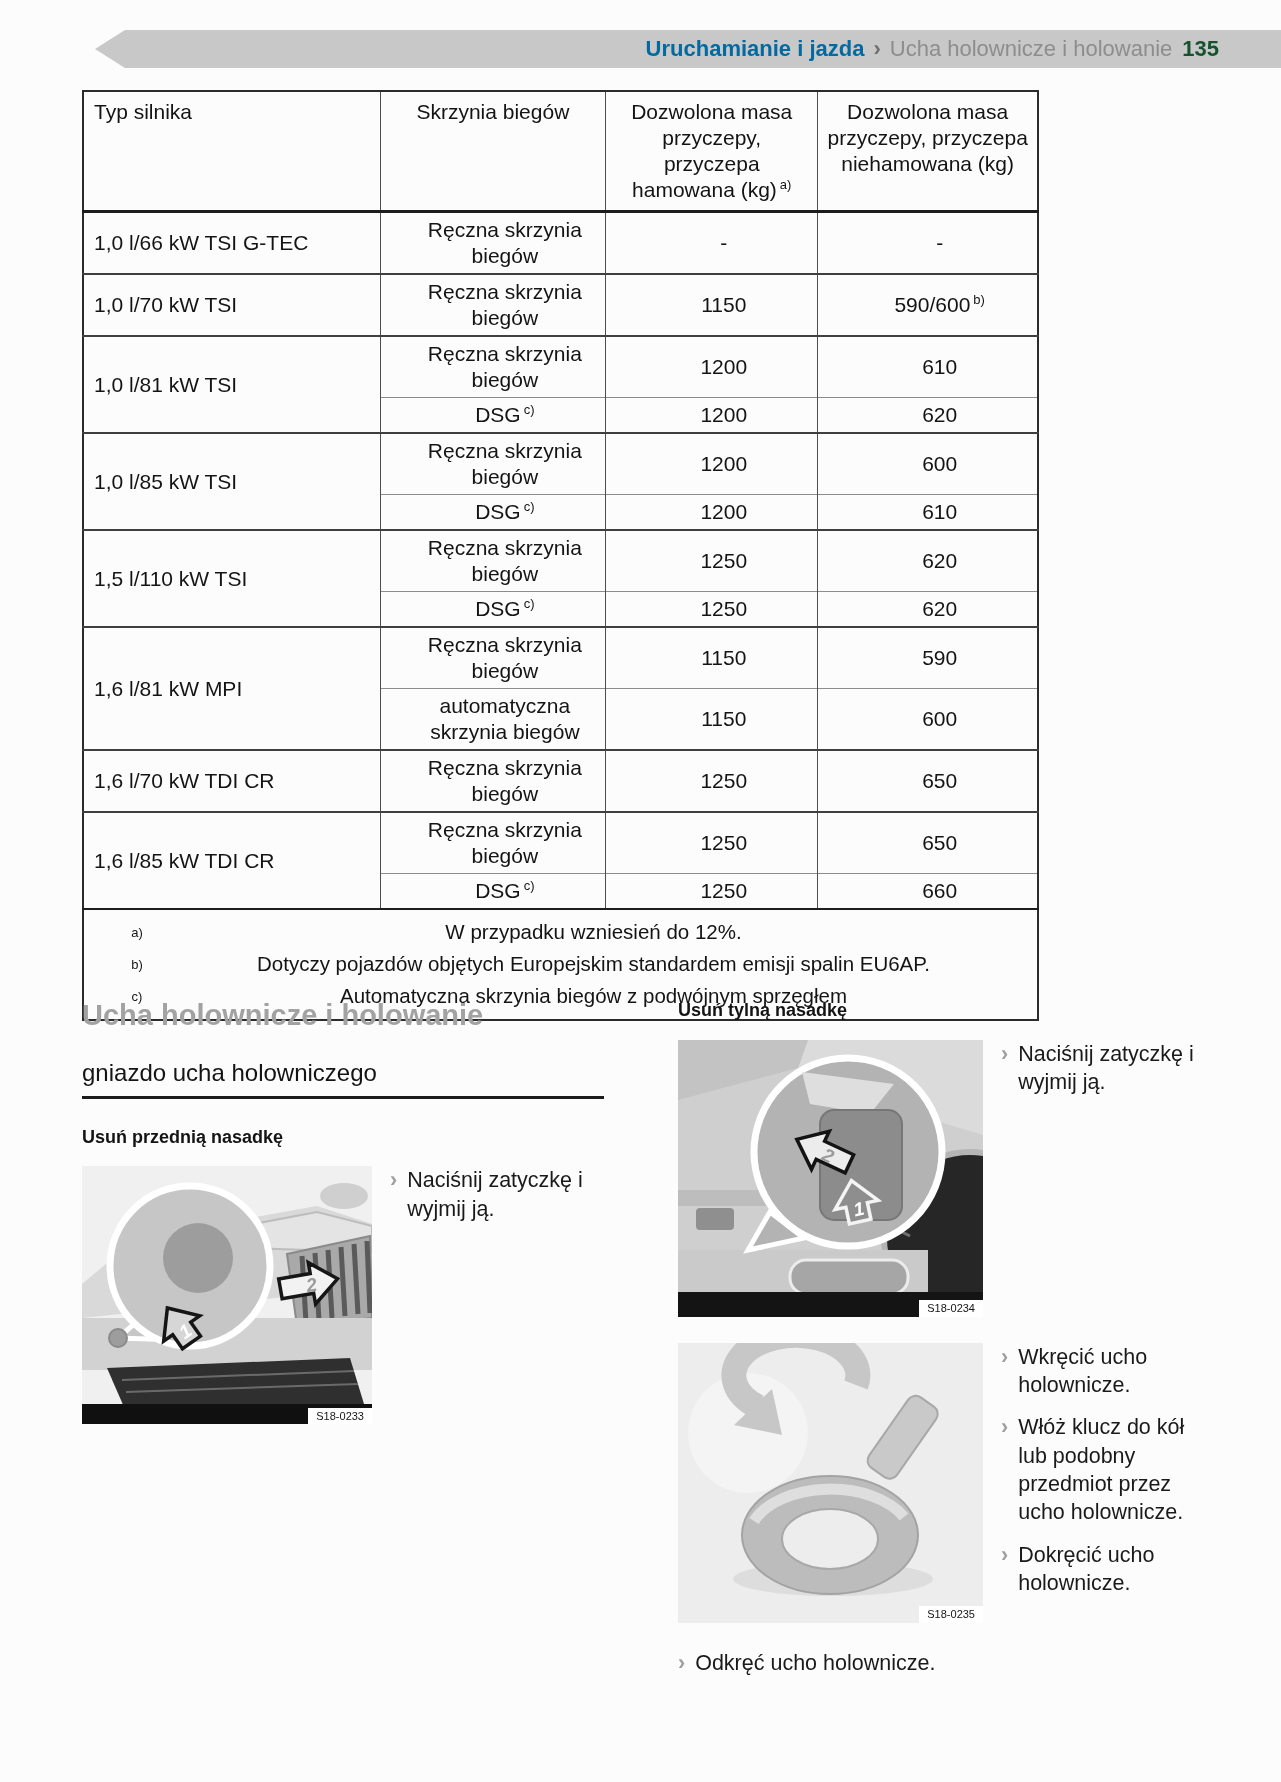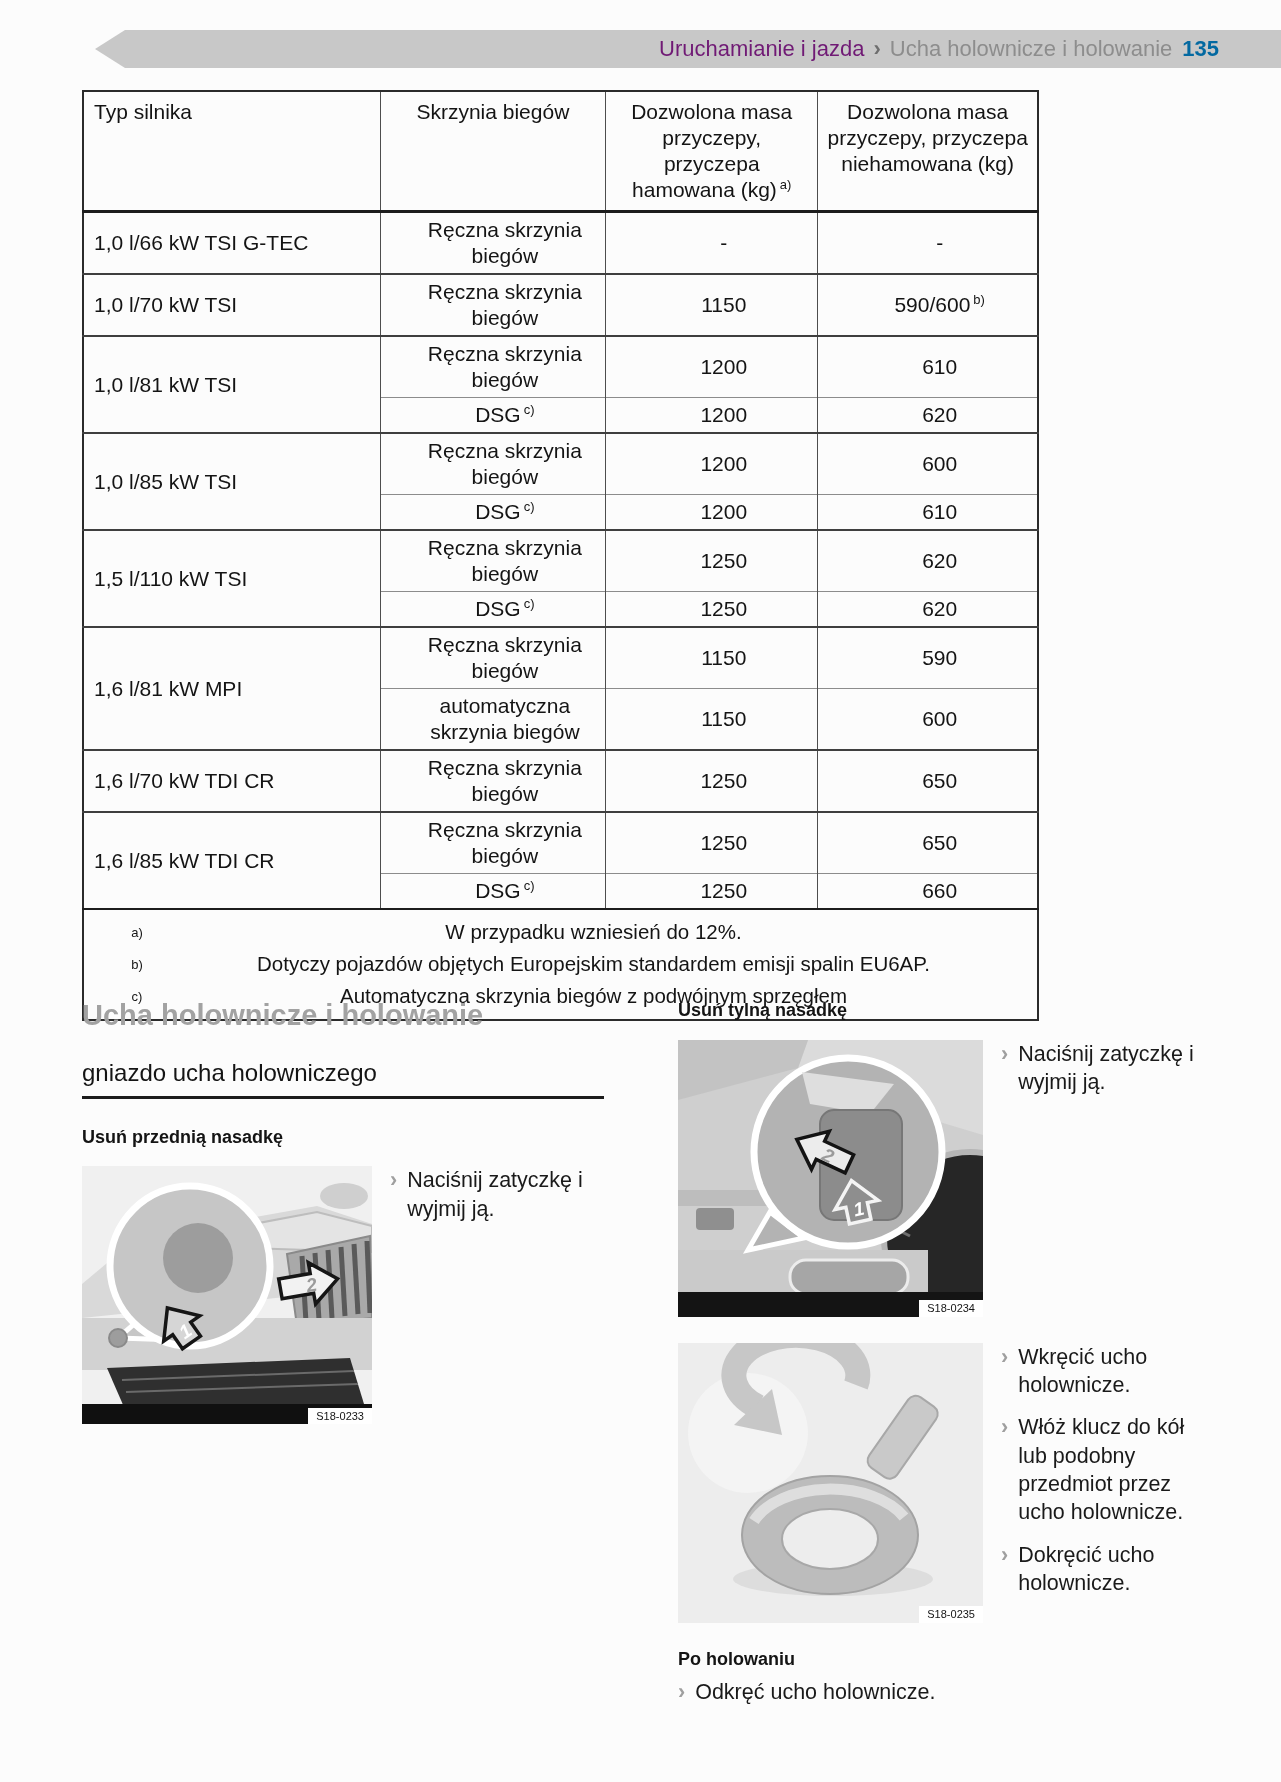--- a/index.html
+++ b/index.html
@@ -8,24 +8,24 @@
 
   
   .header-band{
     position:absolute;top:30px;left:95px;width:1186px;height:38px;
     background:#c8c8c8;
     -webkit-clip-path:polygon(30px 0,100% 0,100% 100%,30px 100%,0 50%);
     clip-path:polygon(30px 0,100% 0,100% 100%,30px 100%,0 50%);
     display:flex;align-items:center;justify-content:flex-end;
     box-sizing:border-box;padding-right:62px;font-size:22px;white-space:nowrap;
   }
-  .hdr-strong{font-weight:normal;color:#701a75;}
+  .hdr-strong{font-weight:bold;color:#0369a1;}
   .hdr-sep{color:#6e6e6e;font-weight:bold;margin:0 9px;}
   .hdr-gray{color:#8d8d8d;}
-  .hdr-page{font-weight:bold;color:#0369a1;margin-left:10px;}
+  .hdr-page{font-weight:bold;color:#14532d;margin-left:10px;}
 
   
   table.spec{
     position:absolute;top:90px;left:82px;width:957px;
     border-collapse:collapse;font-size:21px;color:#141414;
     border:2px solid #2b2b2b;background:#fcfcfc;
   }
   table.spec th, table.spec td{
     border-left:1px solid #4d4d4d;border-right:1px solid #4d4d4d;
     padding:4px 8px;text-align:center;vertical-align:middle;
@@ -310,21 +310,20 @@
               <span class="bullet-marker">›</span>
               <span class="bullet-text">Włóż klucz do kół lub podobny przedmiot przez ucho holownicze.</span>
             </li>
             <li>
               <span class="bullet-marker">›</span>
               <span class="bullet-text">Dokręcić ucho holownicze.</span>
             </li>
           </ul>
       </div>
 
-      <div class="step-title" style="margin-bottom:8px;">Po holowaniu</div>
       <ul class="bullets">
           <li>
             <span class="bullet-marker">›</span>
             <span class="bullet-text">Odkręć ucho holownicze.</span>
           </li>
         </ul>
     </div>
 
   </div>
 </div>

